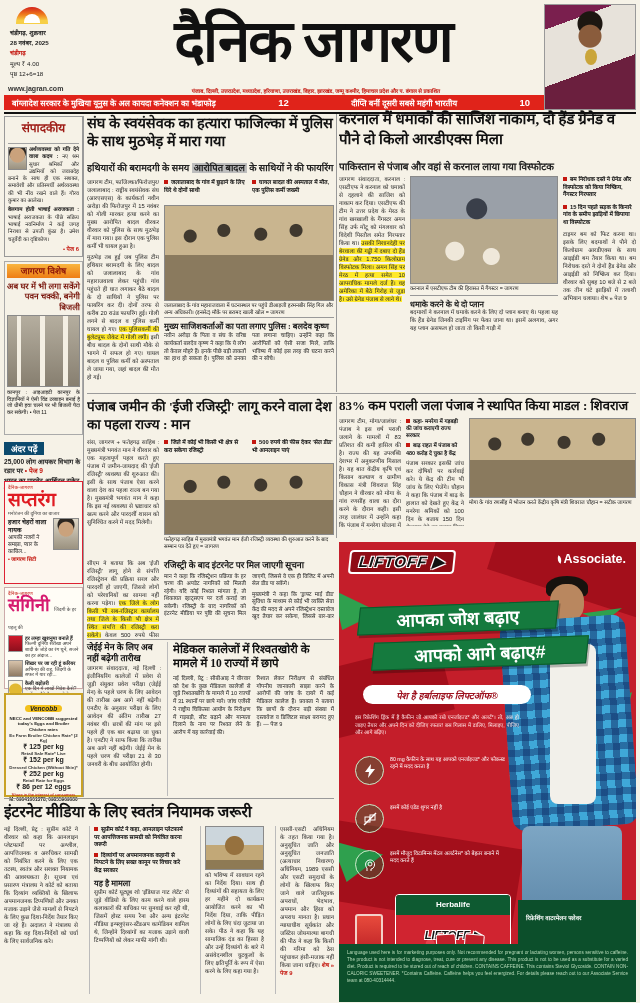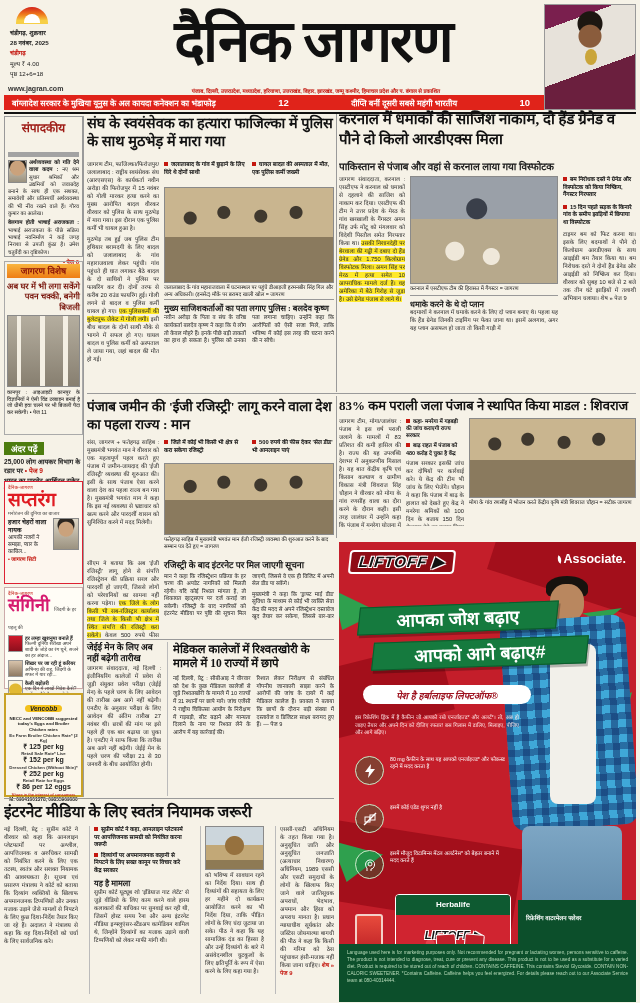--- a/index.html
+++ b/index.html
@@ -56,32 +56,32 @@
     linear-gradient(160deg,#7a1f4e 0 18%, #e7e2da 18% 60%, #6b1f3e 60% 100%); }
   #mh-photo i { position:absolute; left:40px; top:44px; width:12px; height:16px; background:#caa53a; border-radius:50%; }
   #mh-editions { left:96px; top:87px; width:440px; font-size:5.4px; font-weight:bold; color:#c4170f; text-align:center; }
   #mh-ticker { left:4px; top:95px; width:540px; height:15px; background:#e0231a; color:#fff; display:flex; align-items:center; justify-content:space-between; padding:0 8px; font-size:8px; font-weight:bold; }
   #mh-ticker b { font-size:9.5px; margin:0 6px; }
   #rule-mh { position:absolute; left:4px; top:112px; width:632px; height:2px; background:#111; }
 
   
   .sb { left:4px; width:79px; }
   #sb-ed { top:116px; height:141px; border:1px solid #999; padding:2px 3px; }
-  #sb-ed h3 { font-size:12px; color:#9e1b15; text-align:center; border-bottom:5px solid #a3a3a3; padding-bottom:16px; margin-bottom:2px; }
+  #sb-ed h3 { font-size:12px; color:#9e1b15; text-align:center; border-bottom:1px solid #a3a3a3; padding-bottom:7px; margin-bottom:2px; }
   #sb-ed .edph { float:left; width:19px; height:23px; margin:1px 2px 1px 0; }
   #sb-ed .t { font-size:5.4px; line-height:1.35; text-align:justify; }
   #sb-ed .hd { font-weight:bold; }
   #sb-ed .pg { display:block; text-align:right; font-size:5.8px; margin-top:2px; }
   #sb-jv { top:261px; height:174px; border:1px solid #aaa; padding:2px; }
   #sb-jv .bar { height:14px; background:linear-gradient(#f9b53f,#ee7d15); color:#8d1308; font-size:9px; font-weight:900; text-align:center; line-height:14px; }
   #sb-jv h4 { font-size:8.3px; color:#7a170d; text-align:right; line-height:1.25; margin:3px 0; }
   #sb-jv .jvph { width:100%; height:72px; }
   #sb-jv .cap { font-size:5.2px; text-align:justify; margin-top:2px; }
   #sb-in { top:438px; height:40px; }
-  #sb-in .bar { display:inline-block; background:#4d7c0f; color:#fff; font-size:8.5px; font-weight:bold; padding:1px 7px; }
+  #sb-in .bar { display:inline-block; background:#0c4a6e; color:#fff; font-size:8.5px; font-weight:bold; padding:1px 7px; }
   #sb-in .it { font-size:6.6px; font-weight:bold; line-height:1.3; margin-top:2px; }
   #sb-sap { top:481px; height:103px; border:1px solid #d23; background:#fdf6ee; padding:2px 3px; }
   #sb-sap .brand { font-size:4.8px; color:#c4170f; }
   #sb-sap h4 { font-size:19px; color:#e01b22; line-height:1; }
   #sb-sap .sub { font-size:4.8px; color:#444; margin:1px 0 2px; }
   #sb-sap .sapph { float:right; width:26px; height:32px; margin-left:2px; }
   #sb-sap .l1 { font-size:6.3px; font-weight:bold; line-height:1.25; }
   #sb-sap .l2 { font-size:5.5px; line-height:1.3; }
   #sb-sap .ref { font-size:5.3px; }
   #sb-sang { top:587px; height:102px; border:1px solid #caa; background:#fffdf6; padding:2px 3px; }
@@ -334,20 +334,23 @@
     <div class="vl">Dressed Chicken (Without Skin)*</div>
     <div class="vv">₹ 252 per kg</div>
     <div class="vl">Retail Rate for Eggs</div>
     <div class="vv">₹ 86 per 12 eggs</div>
     <div class="vn">Share in the interest of consumers</div>
     <div class="vp">M: 09041001378, 09855969080</div>
   </div>
 
   <article id="a1">
     <h2>संघ के स्वयंसेवक का हत्यारा फाजिल्का में पुलिस के साथ मुठभेड़ में मारा गया</h2>
+    <div class="subhd">
+      <span>हथियारों की बरामदगी के समय </span><span class="hlg">आरोपित बादल</span><span> के साथियों ने की फायरिंग</span>
+    </div>
     <div class="row">
       <div class="c1 btxt">
         <p>जागरण टीम, फाजिल्का/फिरोजपुर/ जलालाबाद : राष्ट्रीय स्वयंसेवक संघ (आरएसएस) के कार्यकर्ता नवीन अरोड़ा की फिरोजपुर में 15 नवंबर को गोली मारकर हत्या करने का मुख्य आरोपित बादल वीरकर वीरवार को पुलिस के साथ मुठभेड़ में मारा गया। इस दौरान एक पुलिस कर्मी भी घायल हुआ है।</p>
         <p><span>मुठभेड़ तब हुई जब पुलिस टीम हथियार बरामदगी के लिए बादल को जलालाबाद के गांव महाराजवाला लेकर पहुंची। गांव पहुंचते ही घात लगाकर बैठे बादल के दो साथियों ने पुलिस पर फायरिंग कर दी। दोनों तरफ से करीब 20 राउंड फायरिंग हुई। गोली लगने से बादल व पुलिस कर्मी घायल हो गए। </span><span class="hly">एक पुलिसकर्मी की बुलेटप्रूफ जैकेट में गोली लगी।</span><span> इसी बीच बादल के दोनों साथी मौके से भागने में सफल हो गए। घायल बादल व पुलिस कर्मी को अस्पताल ले जाया गया, जहां बादल की मौत हो गई।</span></p>
       </div>
       <div class="c2">
         <div class="bulrow">
           <div class="bul"><i class="sq"></i><span>जलालाबाद के गांव में छुड़ाने के लिए घिरे थे दोनों साथी</span></div>
           <div class="bul"><i class="sq"></i><span>घायल बादल की अस्पताल में मौत, एक पुलिस कर्मी जख्मी</span></div>
         </div>

